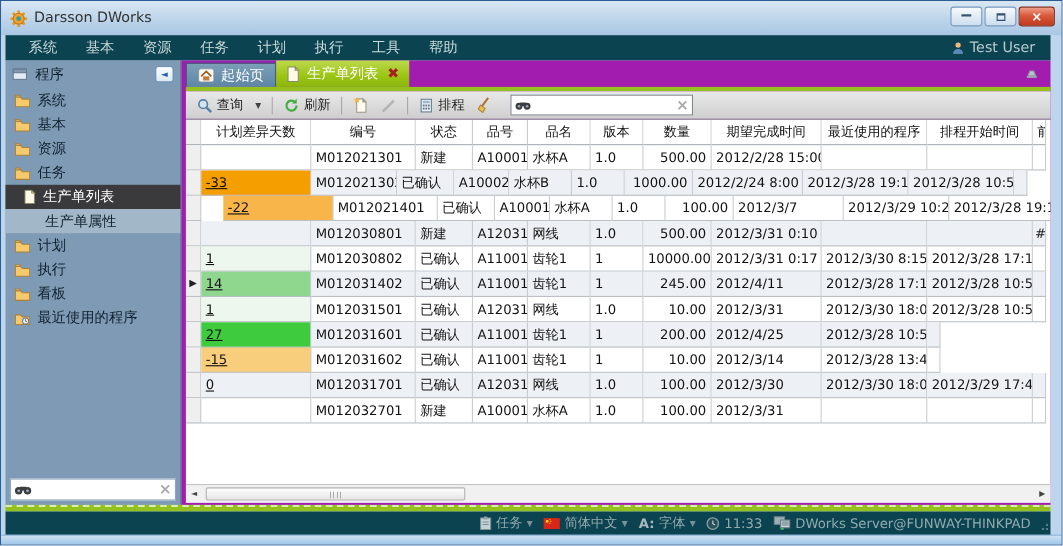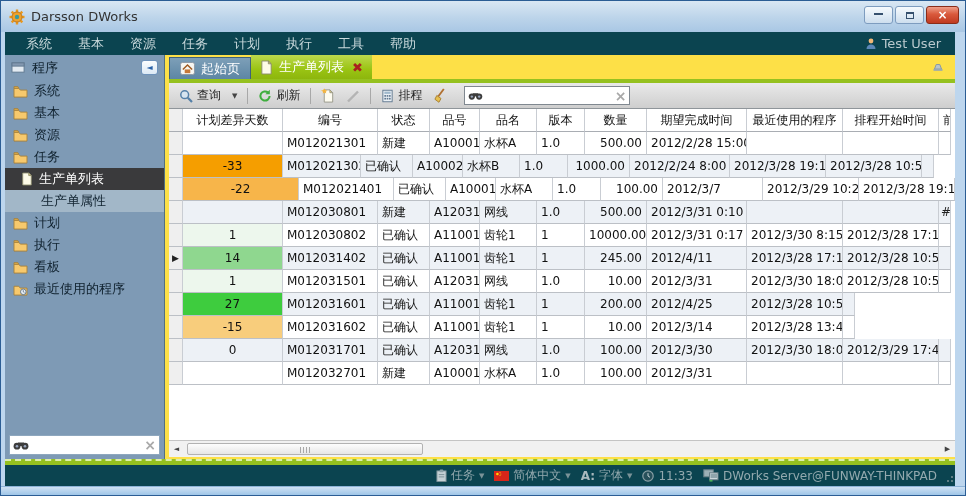--- a/index.html
+++ b/index.html
@@ -26,42 +26,42 @@
   .side-head{height:25px;display:flex;align-items:center;padding:0 6px;gap:6px;color:#10222f;font-size:13px;}
   .collapse-btn{margin-left:auto;width:17px;height:15px;border:1px solid #6f93bb;border-radius:3px;background:linear-gradient(#fbfdfe,#dce9f5);color:#2a62a8;font-size:8px;display:flex;align-items:center;justify-content:center;}
   .side-item{height:22px;display:flex;align-items:center;gap:6px;padding-left:8px;font-size:13px;color:#10222f;}
   .side-item.selected{background:#3a3a3c;color:#fff;padding-left:16px;}
   .side-item.sub{background:#a2b7c8;padding-left:36px;}
   .side-spacer{flex:1 1 auto;}
   .side-search{margin:4px;height:20px;background:#fff;border:1px solid #8ea7be;display:flex;align-items:center;padding:0 3px;gap:3px;flex:0 0 auto;}
   .searchbox input{border:none;outline:none;flex:1 1 auto;min-width:0;font-size:12px;background:transparent;}
   .clear-x{color:#a9a9a9;font-weight:bold;font-size:14px;line-height:1;}
   
-  .content{flex:1 1 auto;background:#fde047;display:flex;flex-direction:column;padding-left:4px;min-width:0;}
+  .content{flex:1 1 auto;background:#a21caf;display:flex;flex-direction:column;padding-left:4px;min-width:0;}
   .tabbar{height:24px;display:flex;align-items:flex-end;flex:0 0 auto;}
   .tab{display:flex;align-items:center;gap:6px;color:#fff;font-size:13px;padding:0 10px;}
   .tab.home{height:22px;background:linear-gradient(#7d9fb8,#5d86a4);border:1px solid #3f617c;border-bottom:none;}
   .tab.active{height:24px;background:linear-gradient(#bdd84d,#9ac413 60%,#8db60d);padding:0 9px;}
   .tab-close{color:#a91f1f;font-weight:bold;font-size:13px;line-height:1;margin-left:2px;}
   .pin{margin-left:auto;margin-right:10px;align-self:center;}
   .green-strip{height:4px;background:#95c11f;flex:0 0 auto;}
   
   .toolbar{height:26px;background:linear-gradient(#e9e9e9,#cecece);border-bottom:1px solid #8f959a;display:flex;align-items:center;padding-left:6px;gap:3px;flex:0 0 auto;}
   .tbtn{display:flex;align-items:center;gap:4px;padding:2px 4px;font-size:12px;color:#222;}
   .tsep{width:1px;height:16px;background:#a8a8a8;margin:0 3px;}
   .caret{font-size:7px;color:#444;}
   .tool-search{width:166px;height:19px;background:#fff;border:1px solid #808890;display:flex;align-items:center;gap:3px;padding:0 3px;margin-left:8px;}
   
   .table-panel{flex:1 1 auto;background:#fff;position:relative;overflow:hidden;min-height:0;margin-bottom:2px;}
   .tr{display:flex;}
   .td,.th{border-right:1px solid #c9cdd3;border-bottom:1px solid #bcc0c6;height:23px;line-height:22px;font-size:12px;color:#111;padding:0 4px;overflow:hidden;white-space:nowrap;flex:0 0 auto;}
   .th{text-align:center;background:#fff;border-bottom:1px solid #a9adb3;}
   .ind{background:#efefef;padding:0;text-align:center;font-size:9px;color:#222;}
   .tr.alt .td{background:#edf1f6;}
-  .td.c-center{text-align:center;}
+  .td.c-center{text-decoration:underline;}
   .td.c-right{text-align:right;}
   .td.marker{background:#9c9c9c;color:#222;padding:0 2px;}
   
   .hscroll{position:absolute;left:0;right:0;bottom:0;height:17px;background:#f1f1f1;border-top:1px solid #c4c4c4;}
   .hs-arrow{position:absolute;top:0;bottom:0;width:15px;display:flex;align-items:center;justify-content:center;font-size:7px;color:#444;}
   .hs-thumb{position:absolute;left:18px;top:2px;height:12px;width:236px;background:linear-gradient(#fdfdfd,#e6e6e6);border:1px solid #b2b2b2;border-radius:2px;}
   .hs-grip{position:absolute;left:50%;top:3px;margin-left:-5px;width:10px;height:6px;background:repeating-linear-gradient(90deg,#a8a8a8 0 1px,transparent 1px 3px);}
   
   .status-strip{height:6px;background:#95c11f;border-top:2px dashed #dcedb0;flex:0 0 auto;}
   .statusbar{height:21px;background:#0b4450;display:flex;align-items:center;justify-content:flex-end;gap:10px;padding-right:18px;color:#93a9ae;font-size:12px;position:relative;flex:0 0 auto;}
@@ -401,21 +401,21 @@
                 <div class="td " style="width: 57px;">水杯B</div>
                 <div class="td " style="width: 48px;">1.0</div>
                 <div class="td c-right" style="width: 62px;">1000.00</div>
                 <div class="td " style="width: 100px;">2012/2/24 8:00</div>
                 <div class="td " style="width: 96px;">2012/3/28 19:10</div>
                 <div class="td " style="width: 96px;">2012/3/28 10:52</div>
                 <div class="td " style="width: 12px;"></div>
               </div>
               <div class="tr">
                 <div class="td ind" style="width: 14px; background: rgb(239, 239, 239);"></div>
-                <div class="td c-center" style="width: 116px; background: rgb(247, 181, 74);">-22</div>
+                <div class="td c-center" style="width: 100px; background: rgb(247, 181, 74); margin-left: 20px;">-22</div>
                 <div class="td " style="width: 95px;">M012021401</div>
                 <div class="td " style="width: 52px;">已确认</div>
                 <div class="td " style="width: 50px;">A10001</div>
                 <div class="td " style="width: 57px;">水杯A</div>
                 <div class="td " style="width: 48px;">1.0</div>
                 <div class="td c-right" style="width: 62px;">100.00</div>
                 <div class="td " style="width: 100px;">2012/3/7</div>
                 <div class="td " style="width: 96px;">2012/3/29 10:20</div>
                 <div class="td " style="width: 96px;">2012/3/28 19:10</div>
                 <div class="td " style="width: 12px;"></div>

